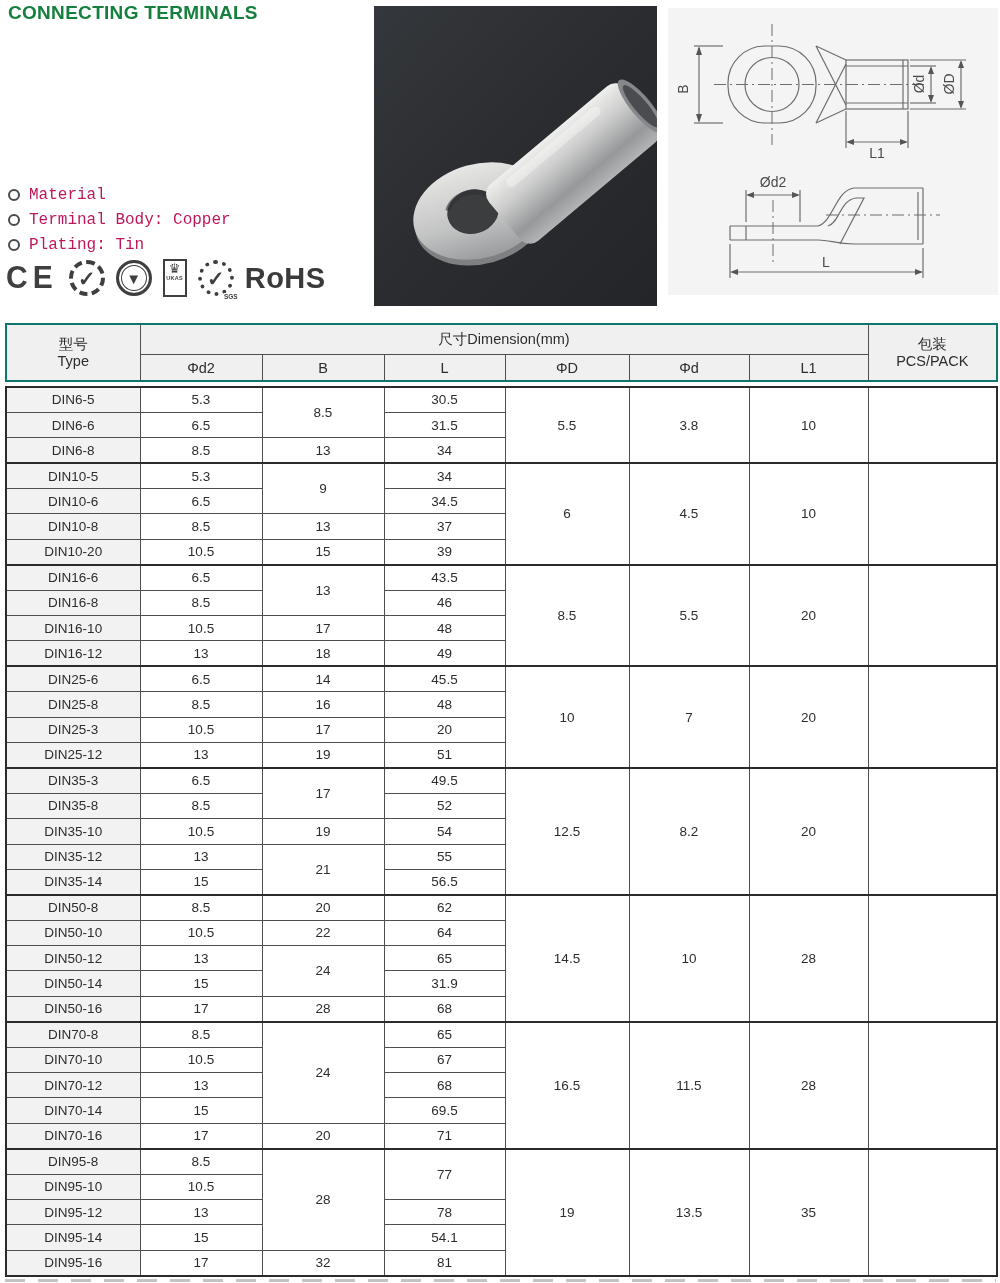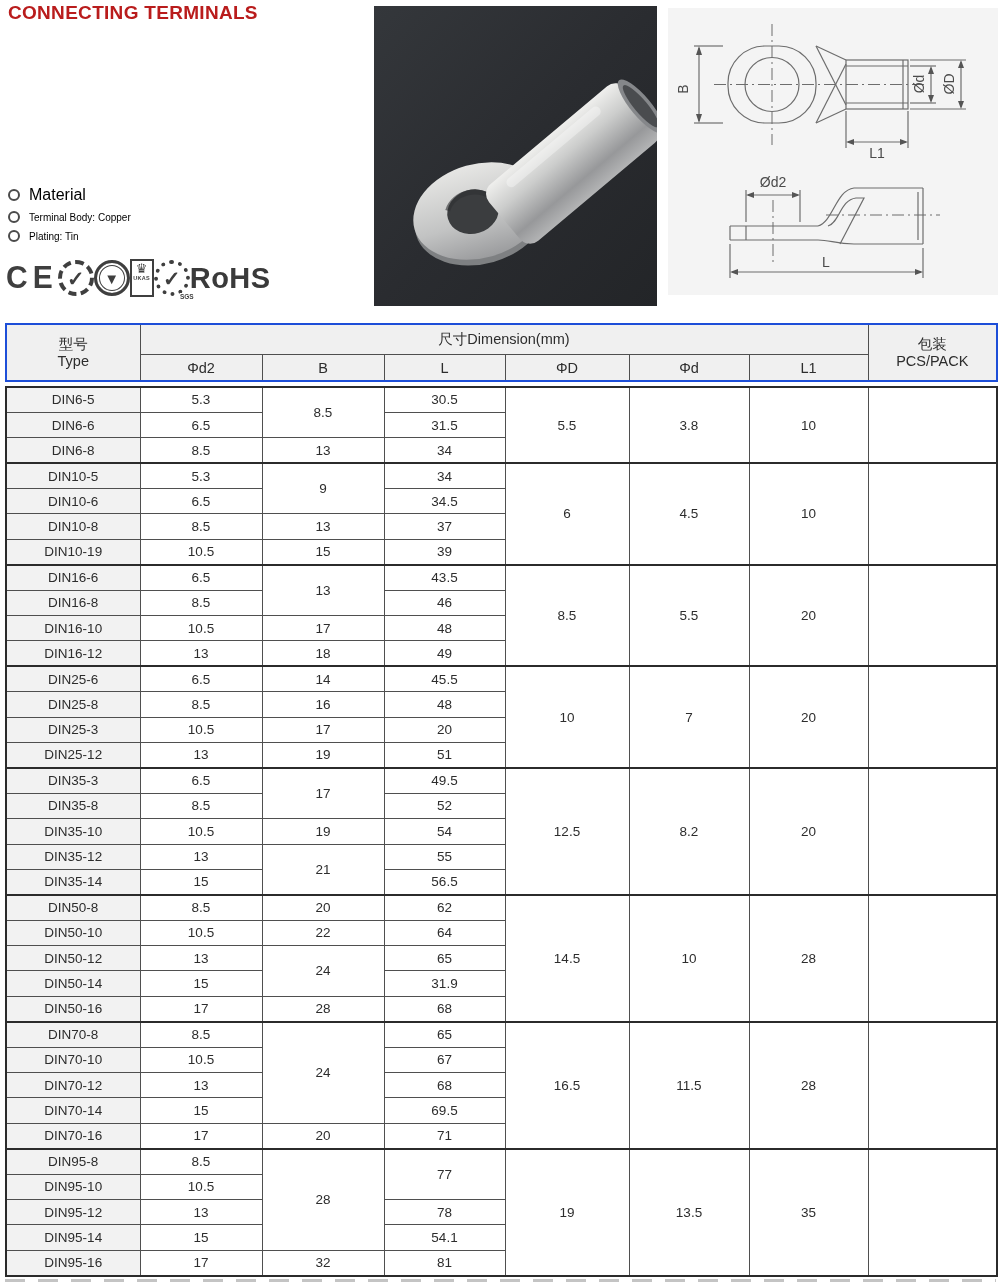--- a/index.html
+++ b/index.html
@@ -2,55 +2,55 @@
 <html><head>
 <meta charset="utf-8">
 <style>
   html,body { margin:0; padding:0; background:#fff; }
   .page {
     position:relative; width:1000px; height:1283px; background:#fff;
     font-family:"Liberation Sans", sans-serif; color:#2d2d2d; overflow:hidden;
   }
   .page-title {
     position:absolute; left:8px; top:2px; margin:0;
-    font-size:19px; font-weight:bold; color:#b91c1c; letter-spacing:.3px;
+    font-size:19px; font-weight:bold; color:#15803d; letter-spacing:.3px;
   }
   
   .photo { position:absolute; left:374px; top:6px; width:283px; height:300px; }
   
   .diagram { position:absolute; left:668px; top:8px; width:330px; height:287px; background:#f4f4f4; }
   .diagram svg { display:block; }
   .dim-label { font-size:14px; fill:#4a4a4a; font-family:"Liberation Sans",sans-serif; }
   
   .material { position:absolute; left:8px; top:186px; }
-  .mat-row { display:flex; align-items:center; margin-bottom:7px; color:#000000; }
+  .mat-row { display:flex; align-items:center; margin-bottom:7px; color:#be185d;font-family:Liberation Mono, monospace; }
   .bullet { width:8px; height:8px; border:2px solid #4a4a4a; border-radius:50%; margin-right:9px; flex:0 0 auto; }
   .mat-heading { font-size:16px; }
-  .mat-item { font-size:10px; }
+  .mat-item { font-size:16px; }
   
-  .certs { position:absolute; left:6px; top:256px; height:44px; display:flex; align-items:center; color:#3f3f3f; }
+  .certs { position:absolute; left:6px; top:256px; height:44px; display:flex; align-items:center; gap:11px; color:#3f3f3f; }
   .ce-mark { font-size:30px; font-weight:600; letter-spacing:5px; line-height:1; transform:scaleY(1.05); }
   .seal { width:36px; height:36px; border-radius:50%; display:flex; align-items:center; justify-content:center; box-sizing:border-box; }
   .seal-dashed { border:4px dashed #3f3f3f; }
   .seal-solid { border:3px solid #3f3f3f; box-shadow:inset 0 0 0 2px #fff, inset 0 0 0 3px #3f3f3f; }
   .seal-check { font-size:21px; font-weight:bold; line-height:1; }
   .seal-tri { font-size:15px; line-height:1; }
   .ukas-badge { width:24px; height:38px; border:2px solid #3f3f3f; box-sizing:border-box; display:flex; flex-direction:column; align-items:center; justify-content:flex-start; padding-top:1px; }
   .ukas-crown { font-size:13px; line-height:13px; }
   .ukas-text { font-size:5.5px; font-weight:bold; letter-spacing:.3px; }
   .sgs-wrap { position:relative; }
   .seal-dotted { border:4px dotted #3f3f3f; }
   .sgs-text { position:absolute; right:-4px; bottom:-4px; font-size:6.5px; font-weight:bold; background:#fff; }
   .rohs { font-size:29px; font-weight:800; letter-spacing:.5px; line-height:1; color:#3a3a3a; }
   
   .spec-table { border-collapse:collapse; table-layout:fixed; width:991px; }
   .spec-table td { border:1px solid #4f4f4f; text-align:center; vertical-align:middle; padding:0; font-size:13.5px; color:#2d2d2d; overflow:hidden; }
   .header-wrap { position:absolute; left:5px; top:323px; }
   .body-wrap   { position:absolute; left:5px; top:386px; }
-  .header-table { border:2px solid #1d4ed8;padding-left:36px; }
+  .header-table { border:2px solid #0f766e;padding-left:36px; }
   .header-table td { background:#f0f0f0; font-size:14.5px; }
   .header-table .hrow1 td { height:29px; }
   .header-table .hrow2 td { height:25px;margin-left:20px; }
   .two-line { line-height:17px; }
   .body-table { border:2px solid #2b2b2b; }
   .body-table tr { height:25.4px; }
   .body-table td { background:#fff; }
   .body-table td.type-cell { background:#f2f2f2; }
   .body-table tr.group-start td { border-top:2px solid #2b2b2b; }
   .bottom-cut { position:absolute; left:5px; top:1279px; width:991px; height:3px;
@@ -304,21 +304,21 @@
             <td>6.5</td>
             <td>34.5</td>
           </tr>
           <tr>
             <td class="type-cell">DIN10-8</td>
             <td>8.5</td>
             <td>13</td>
             <td>37</td>
           </tr>
           <tr>
-            <td class="type-cell">DIN10-19</td>
+            <td class="type-cell">DIN10-20</td>
             <td>10.5</td>
             <td>15</td>
             <td>39</td>
           </tr>
           <tr class="group-start">
             <td class="type-cell">DIN16-6</td>
             <td>6.5</td>
             <td rowspan="2">13</td>
             <td>43.5</td>
             <td rowspan="4">8.5</td>

